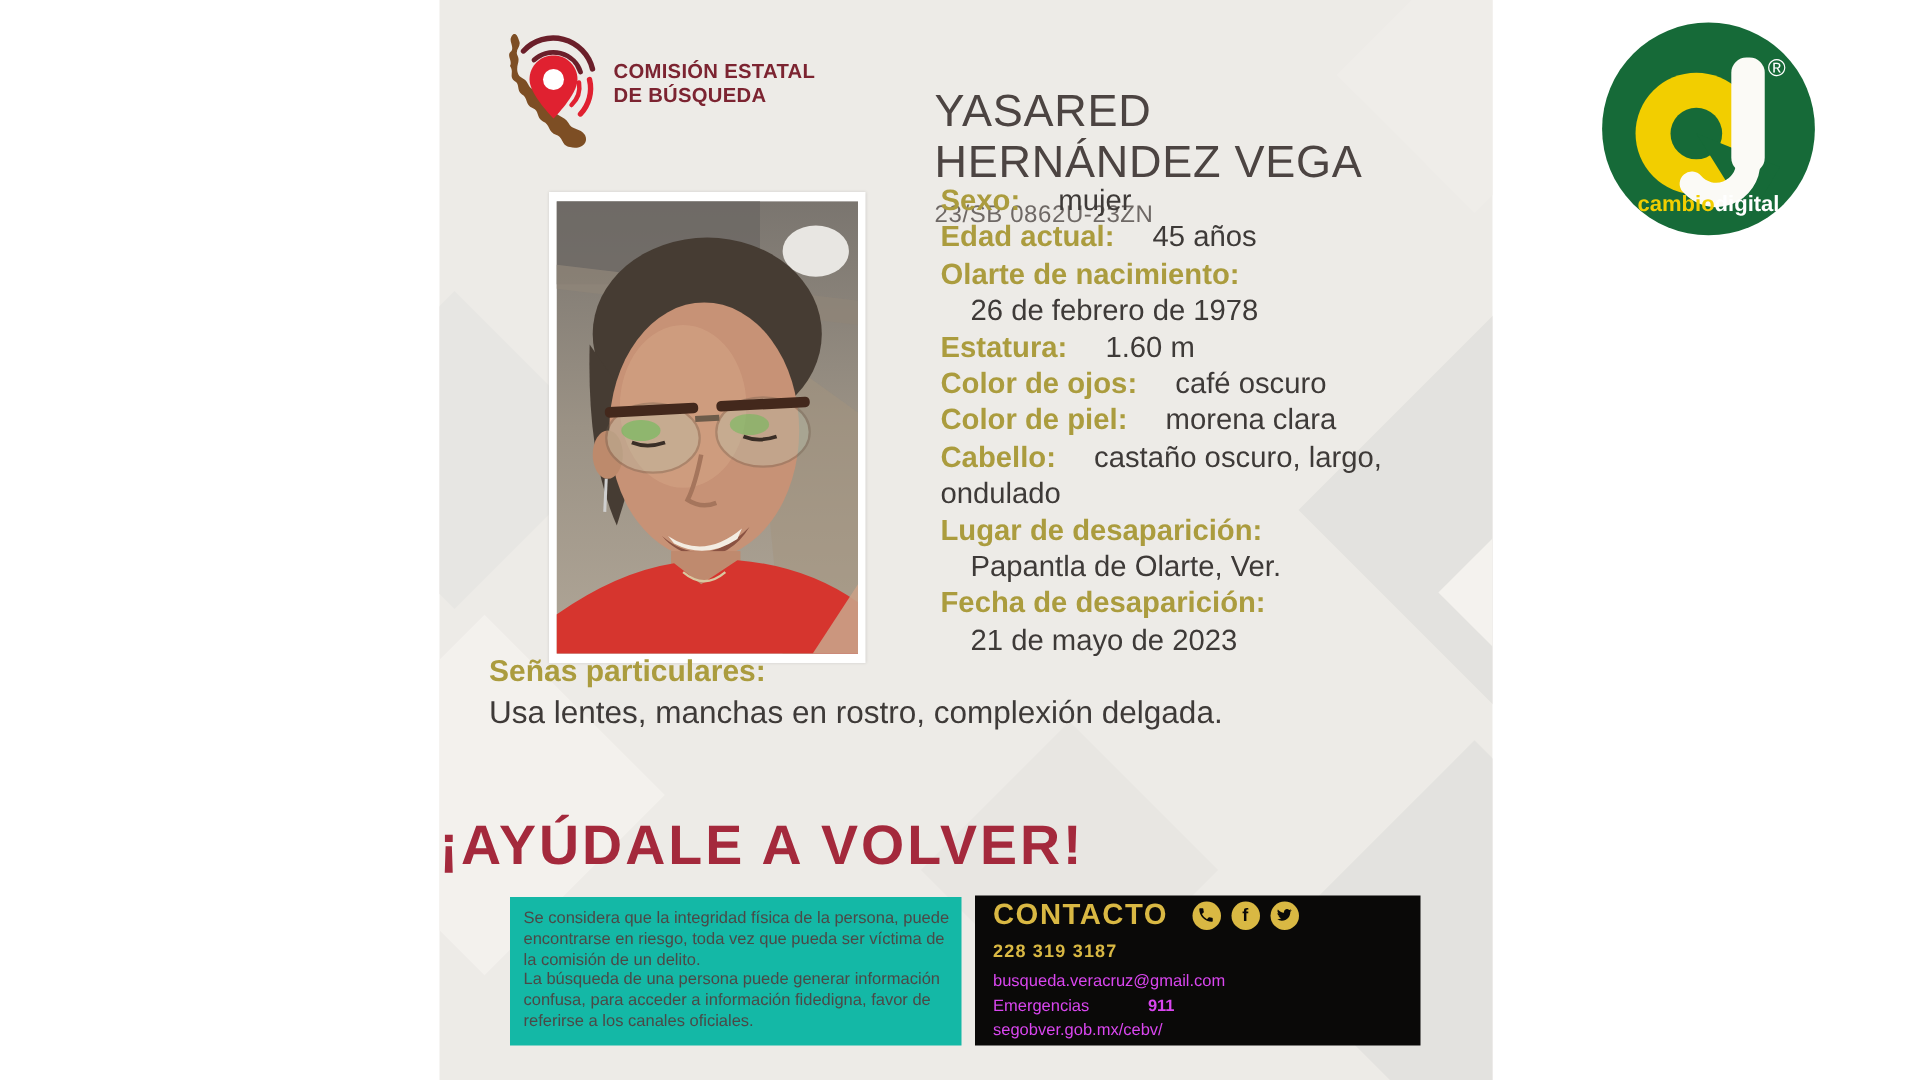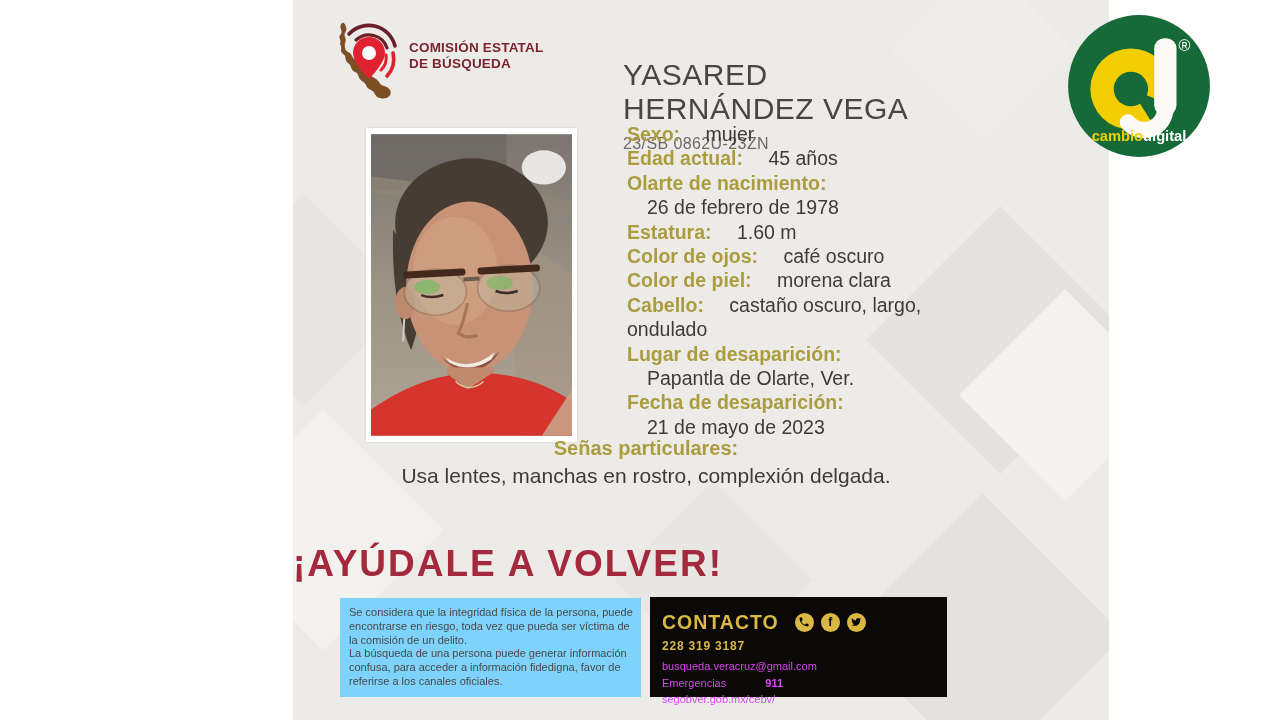--- a/index.html
+++ b/index.html
@@ -1,19 +1,19 @@
 <!DOCTYPE html>
 <html><head>
 <meta charset="utf-8">
 <style>
   * { margin:0; padding:0; box-sizing:border-box; }
   html,body { width:1280px; height:720px; background:#ffffff; font-family:"Liberation Sans", sans-serif; overflow:hidden; }
   .canvas { position:relative; width:1280px; height:720px; background:#ffffff; }
 
-  .poster { position:absolute; left:293px; top:0; width:816px; height:720px; background:#edebe7; overflow:hidden; }
+  .poster { position:absolute; left:293px; top:0; width:702px; height:720px; background:#edebe7; overflow:hidden; }
 
   
   .wm { position:absolute; transform:rotate(45deg); }
   .wm-a { width:190px; height:190px; left:612px; top:245px; background:#e3e2df; }
   .wm-b { width:150px; height:150px; left:697px; top:320px; background:#f4f2ee; }
   .wm-c { width:200px; height:200px; left:590px; top:535px; background:#e3e2df; }
   .wm-d { width:150px; height:150px; left:-65px; top:225px; background:#e7e6e3; }
   .wm-e { width:170px; height:170px; left:-55px; top:445px; background:#f3f1ed; }
   .wm-f { width:140px; height:140px; left:350px; top:510px; background:#e8e6e2; }
   .wm-g { width:130px; height:130px; left:625px; top:-15px; background:#efede9; }
@@ -25,30 +25,30 @@
   .person-name { font-size:30px; font-weight:normal; color:#4c4442; line-height:34px; letter-spacing:0.5px;margin-top:40px; }
   .case-id { margin-top:9px; font-size:16px; color:#6e6865; letter-spacing:0.4px; }
 
   .photo-frame { position:absolute; left:73px; top:128px; width:211px; height:314px; background:#ffffff; padding:5px; box-shadow:0 0 2px rgba(0,0,0,0.12); }
   .photo-frame svg { display:block; width:201px; height:304px; }
 
   .details { position:absolute; left:334px; top:122px; width:338px; font-size:19.5px; line-height:24.4px; color:#3e3a38; }
   .d-label { font-weight:bold; color:#ab9c3e; }
   .d-value { color:#3e3a38;padding-left:20px; }
 
-  .senas { position:absolute; left:33px; top:436px; width:640px;text-align:center; }
+  .senas { position:absolute; left:33px; top:436px; width:640px; }
   .senas-label { font-size:20px; font-weight:bold; color:#ab9c3e; line-height:24px; }
   .senas-value { font-size:21px; color:#3e3a38; line-height:27px; margin-top:2px; }
 
   .cta { position:absolute; left:0; top:543px; width:100%; font-size:37px; font-weight:bold; letter-spacing:2px; color:#a4293c; }
 
-  .disclaimer { position:absolute; left:47px; top:598px; width:301px; height:99px; background:#7dd3fc; padding:8px 8px 12px 9px; font-size:11px; line-height:13.8px; color:#4b4947; }
+  .disclaimer { position:absolute; left:47px; top:598px; width:301px; height:99px; background:#14b8a6; padding:8px 8px 12px 9px; font-size:11px; line-height:13.8px; color:#4b4947; }
   .disclaimer p + p { }
 
-  .contact-box { position:absolute; left:357px; top:597px; width:297px; height:100px; background:#0a0908; color:#f4f3f1; padding:12px 0 0 12px; }
+  .contact-box { position:absolute; left:357px; top:597px; width:297px; height:100px; background:#0a0908; color:#f4f3f1; padding:0 0 0 12px; }
   .contact-row1 { display:flex; align-items:center; height:26px; }
   .contact-title { font-size:19.5px; font-weight:bold; color:#d9b843; letter-spacing:1px; }
   .contact-icons { display:flex; gap:7px; margin-left:16px; }
   .c-icon { width:19px; height:19px; border-radius:50%; background:#d9b843; display:flex; align-items:center; justify-content:center; color:#0a0908; font-weight:bold; font-size:12px; }
   .c-icon svg { width:12px; height:12px; fill:#0a0908; }
   .contact-phone { font-size:12px; font-weight:bold; color:#d9b843; letter-spacing:0.8px; line-height:23px; }
   .contact-line { font-size:11px; line-height:16.5px; color:#d946ef; }
   .contact-line .bold { font-weight:bold;margin-left:36px; }
 
   .cd-logo { position:absolute; left:1063px; top:12px; width:152px; height:152px; }

